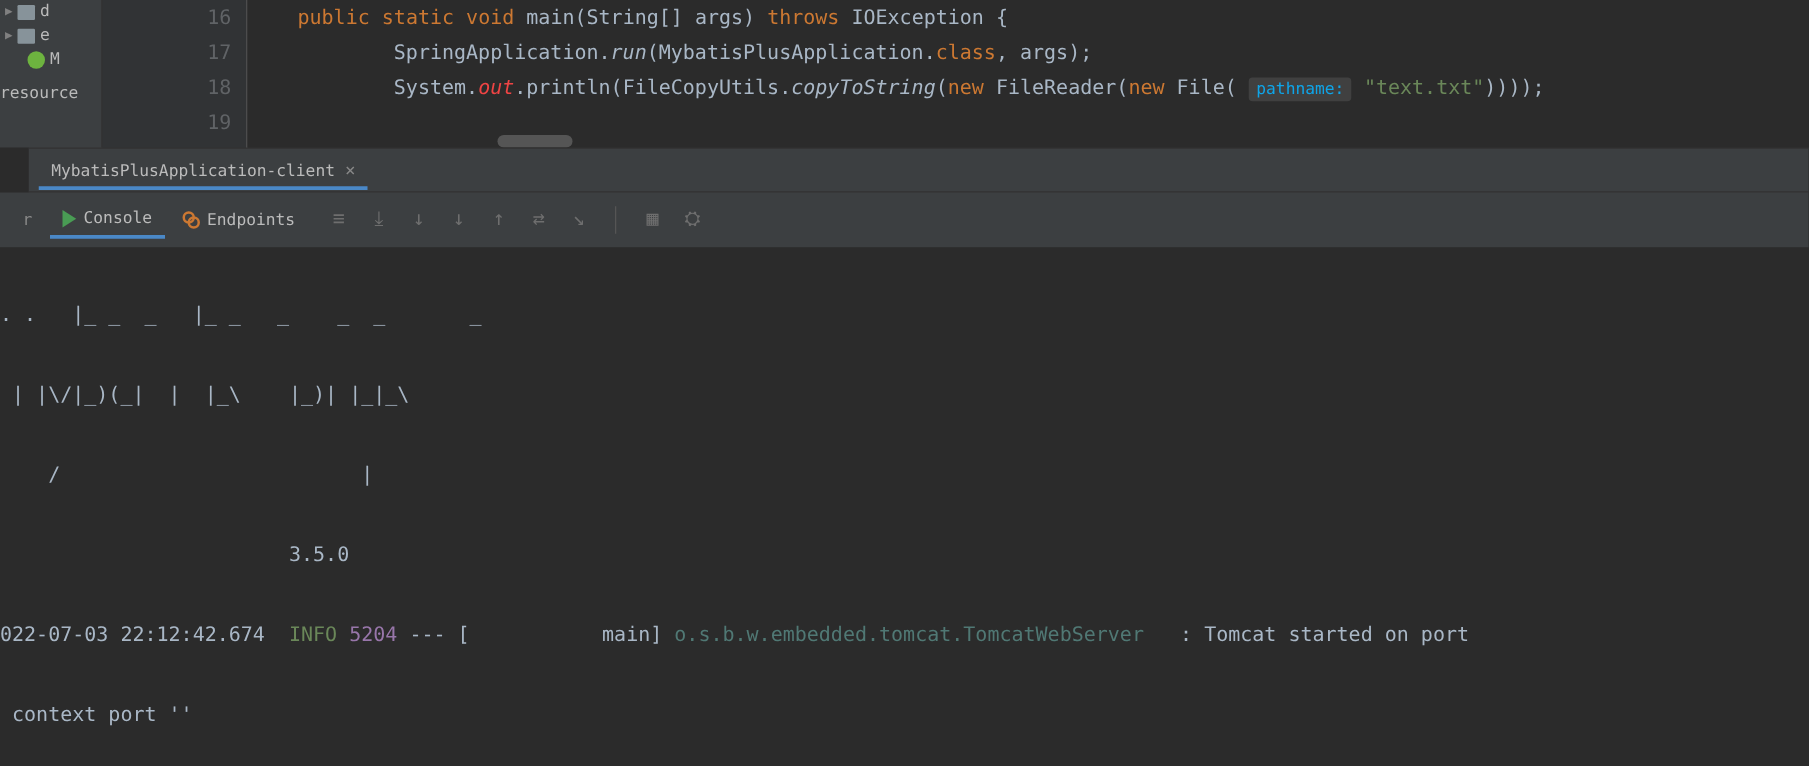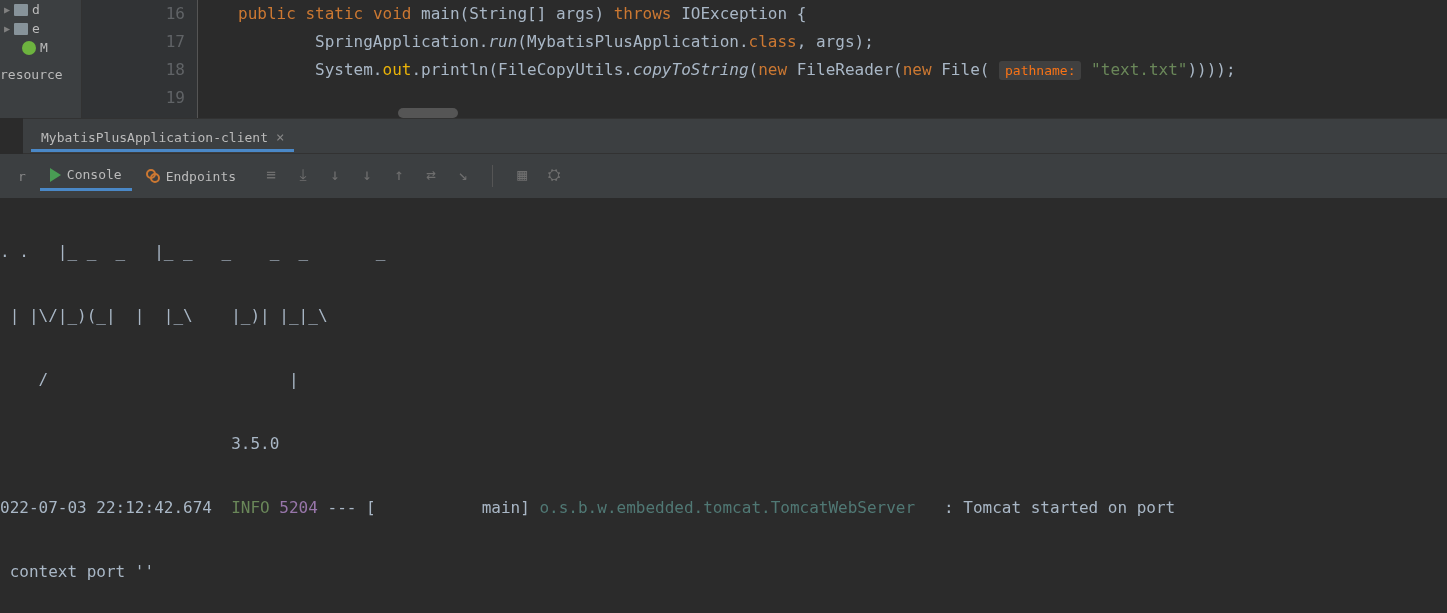--- a/index.html
+++ b/index.html
@@ -71,25 +71,25 @@
   overflow: hidden;
   position: relative;
 }
 .code-line {
   line-height: 28px;
   white-space: pre;
   font-size: 16px;
 }
 .kw { color: #cc7832; }
 .str { color: #6a8759; }
-.italic { color: #eab308; margin-top: 28px; }
+.italic { font-style: italic; color: #ef4444; margin-top: 28px; }
 .method-i { font-style: italic; color: #a9b7c6; }
 .param-hint {
   background: #404040;
-  color: #f97316;
+  color: #0ea5e9;
   padding: 2px 6px;
   border-radius: 3px;
   font-size: 13px;
 }
 .scrollbar-h {
   position: absolute;
   bottom: 0;
   left: 200px;
   height: 10px;
   width: 60px;

